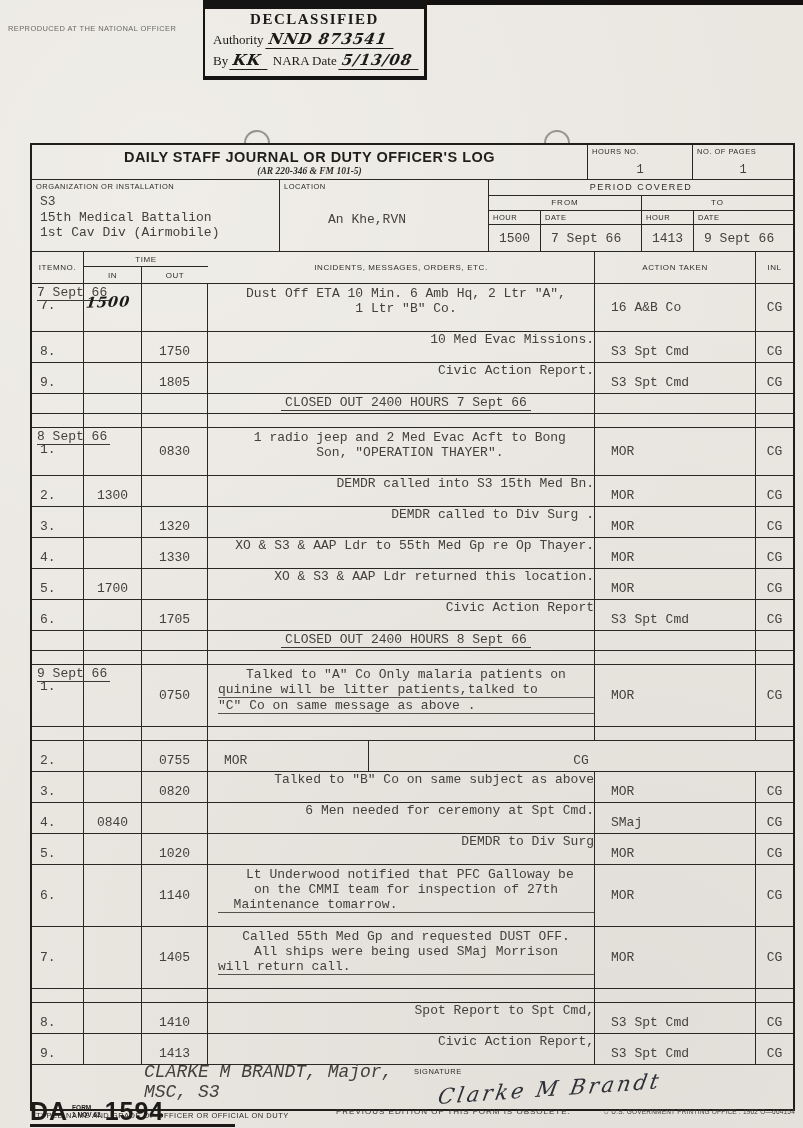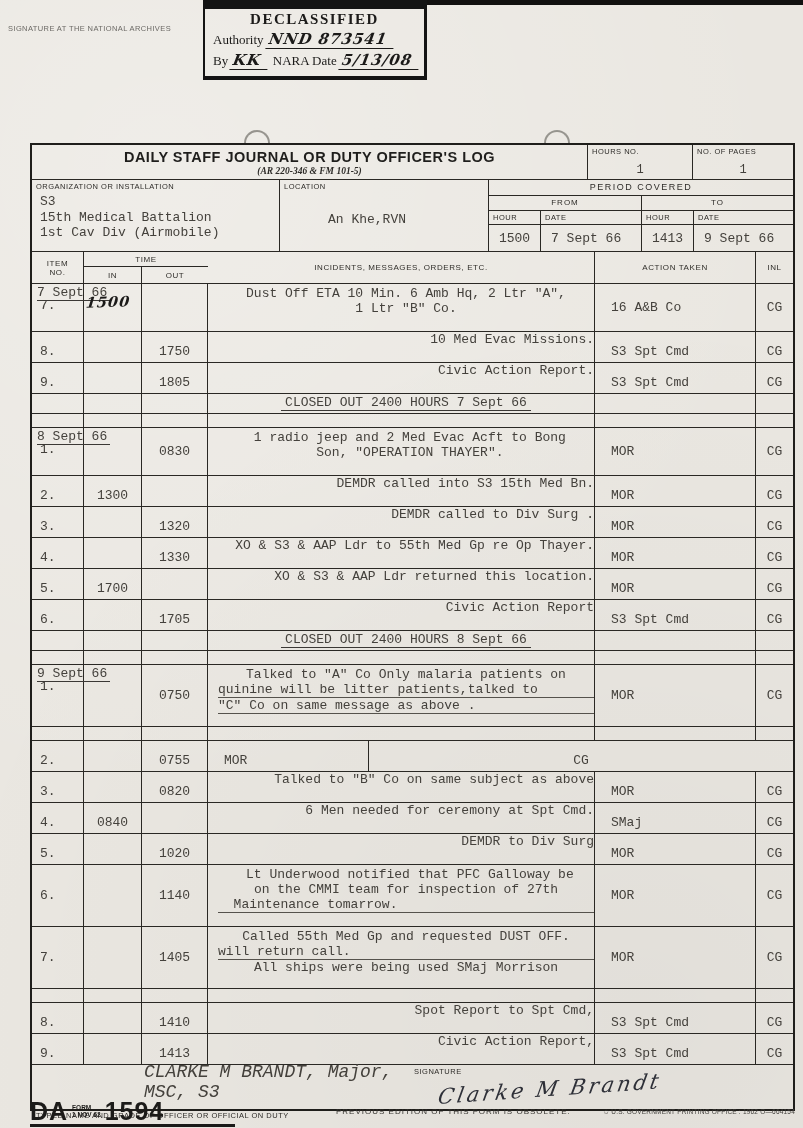--- a/index.html
+++ b/index.html
@@ -72,21 +72,21 @@
   .ph2 { width:52px; border-right:1px solid #2a2824; }
   .pd2 { flex:1; }
   .p-vals { flex:1; font-size:13px; }
   .p-vals > div { display:flex; align-items:center; }
   .p-vals .ph1, .p-vals .ph2 { justify-content:center; }
   .p-vals .pd1, .p-vals .pd2 { padding-left:10px; }
 
   
   .thead { display:flex; height:32px; border-bottom:1px solid #2a2824; font-size:8px; letter-spacing:.6px; color:#2f2d29; }
   .th { border-right:1px solid #2a2824; display:flex; align-items:center; justify-content:center; text-align:center; }
-  .th-item { width:52px; flex-direction:column; line-height:9px; }
+  .th-item { width:52px; flex-direction:row; line-height:9px; }
   .th-time { width:124px; display:flex; flex-direction:column; }
   .th-time-top { height:15px; border-bottom:1px solid #2a2824; display:flex; align-items:center; justify-content:center; }
   .th-time-bot { flex:1; display:flex; }
   .th-in { width:58px; border-right:1px solid #2a2824; display:flex; align-items:center; justify-content:center; }
   .th-out { flex:1; display:flex; align-items:center; justify-content:center; }
   .th-msg { width:387px; }
   .th-action { width:161px; }
   .th-inl { flex:1; border-right:none; }
 
   
@@ -129,21 +129,21 @@
   .da-underline { position:absolute; left:0; top:24px; width:205px; height:3px; background:#17161472; background:#1a1918; }
   .obsolete-note { position:absolute; left:306px; top:7px; font-size:8px; letter-spacing:1px; color:#35332f; }
   .gpo-note { position:absolute; right:0; top:8px; font-size:6.5px; letter-spacing:.2px; color:#45433f; white-space:nowrap; }
 </style>
 </head>
 <body>
 
 <div class="page">
 
   <div class="scan-bar"></div>
-  <div class="watermark">SIGNATURE AT THE NATIONAL ARCHIVES</div>
+  <div class="watermark">REPRODUCED AT THE NATIONAL OFFICER</div>
 
   <div class="stamp">
     <div class="stamp-title">DECLASSIFIED</div>
     <div class="stamp-line">
       <span>Authority</span>
       <span class="handwriting hw hw-underline">NND 873541</span>
     </div>
     <div class="stamp-line">
       <span>By</span>
       <span class="handwriting hw hw-underline">KK</span>
@@ -545,22 +545,22 @@
         <div class="row entry multi" style="height: 62px;">
           <div class="cell c-item">
             <span class="item-no">7.</span>
           </div>
           <div class="cell c-in"></div>
           <div class="cell c-out">
             <span class="time-val">1405</span>
           </div>
           <div class="cell c-msg">
             <span class="msg-line">Called 55th Med Gp and requested DUST OFF.</span>
+            <span class="msg-line">All ships were being used SMaj Morrison</span>
             <span class="msg-line ruled">will return call.</span>
-            <span class="msg-line">All ships were being used SMaj Morrison</span>
           </div>
           <div class="cell c-action">
             <span class="action-val">MOR</span>
           </div>
           <div class="cell c-inl">
             <span class="inl-val">CG</span>
           </div>
         </div>
         <div class="row spacer" style="height: 14px;">
           <div class="cell c-item"></div>

